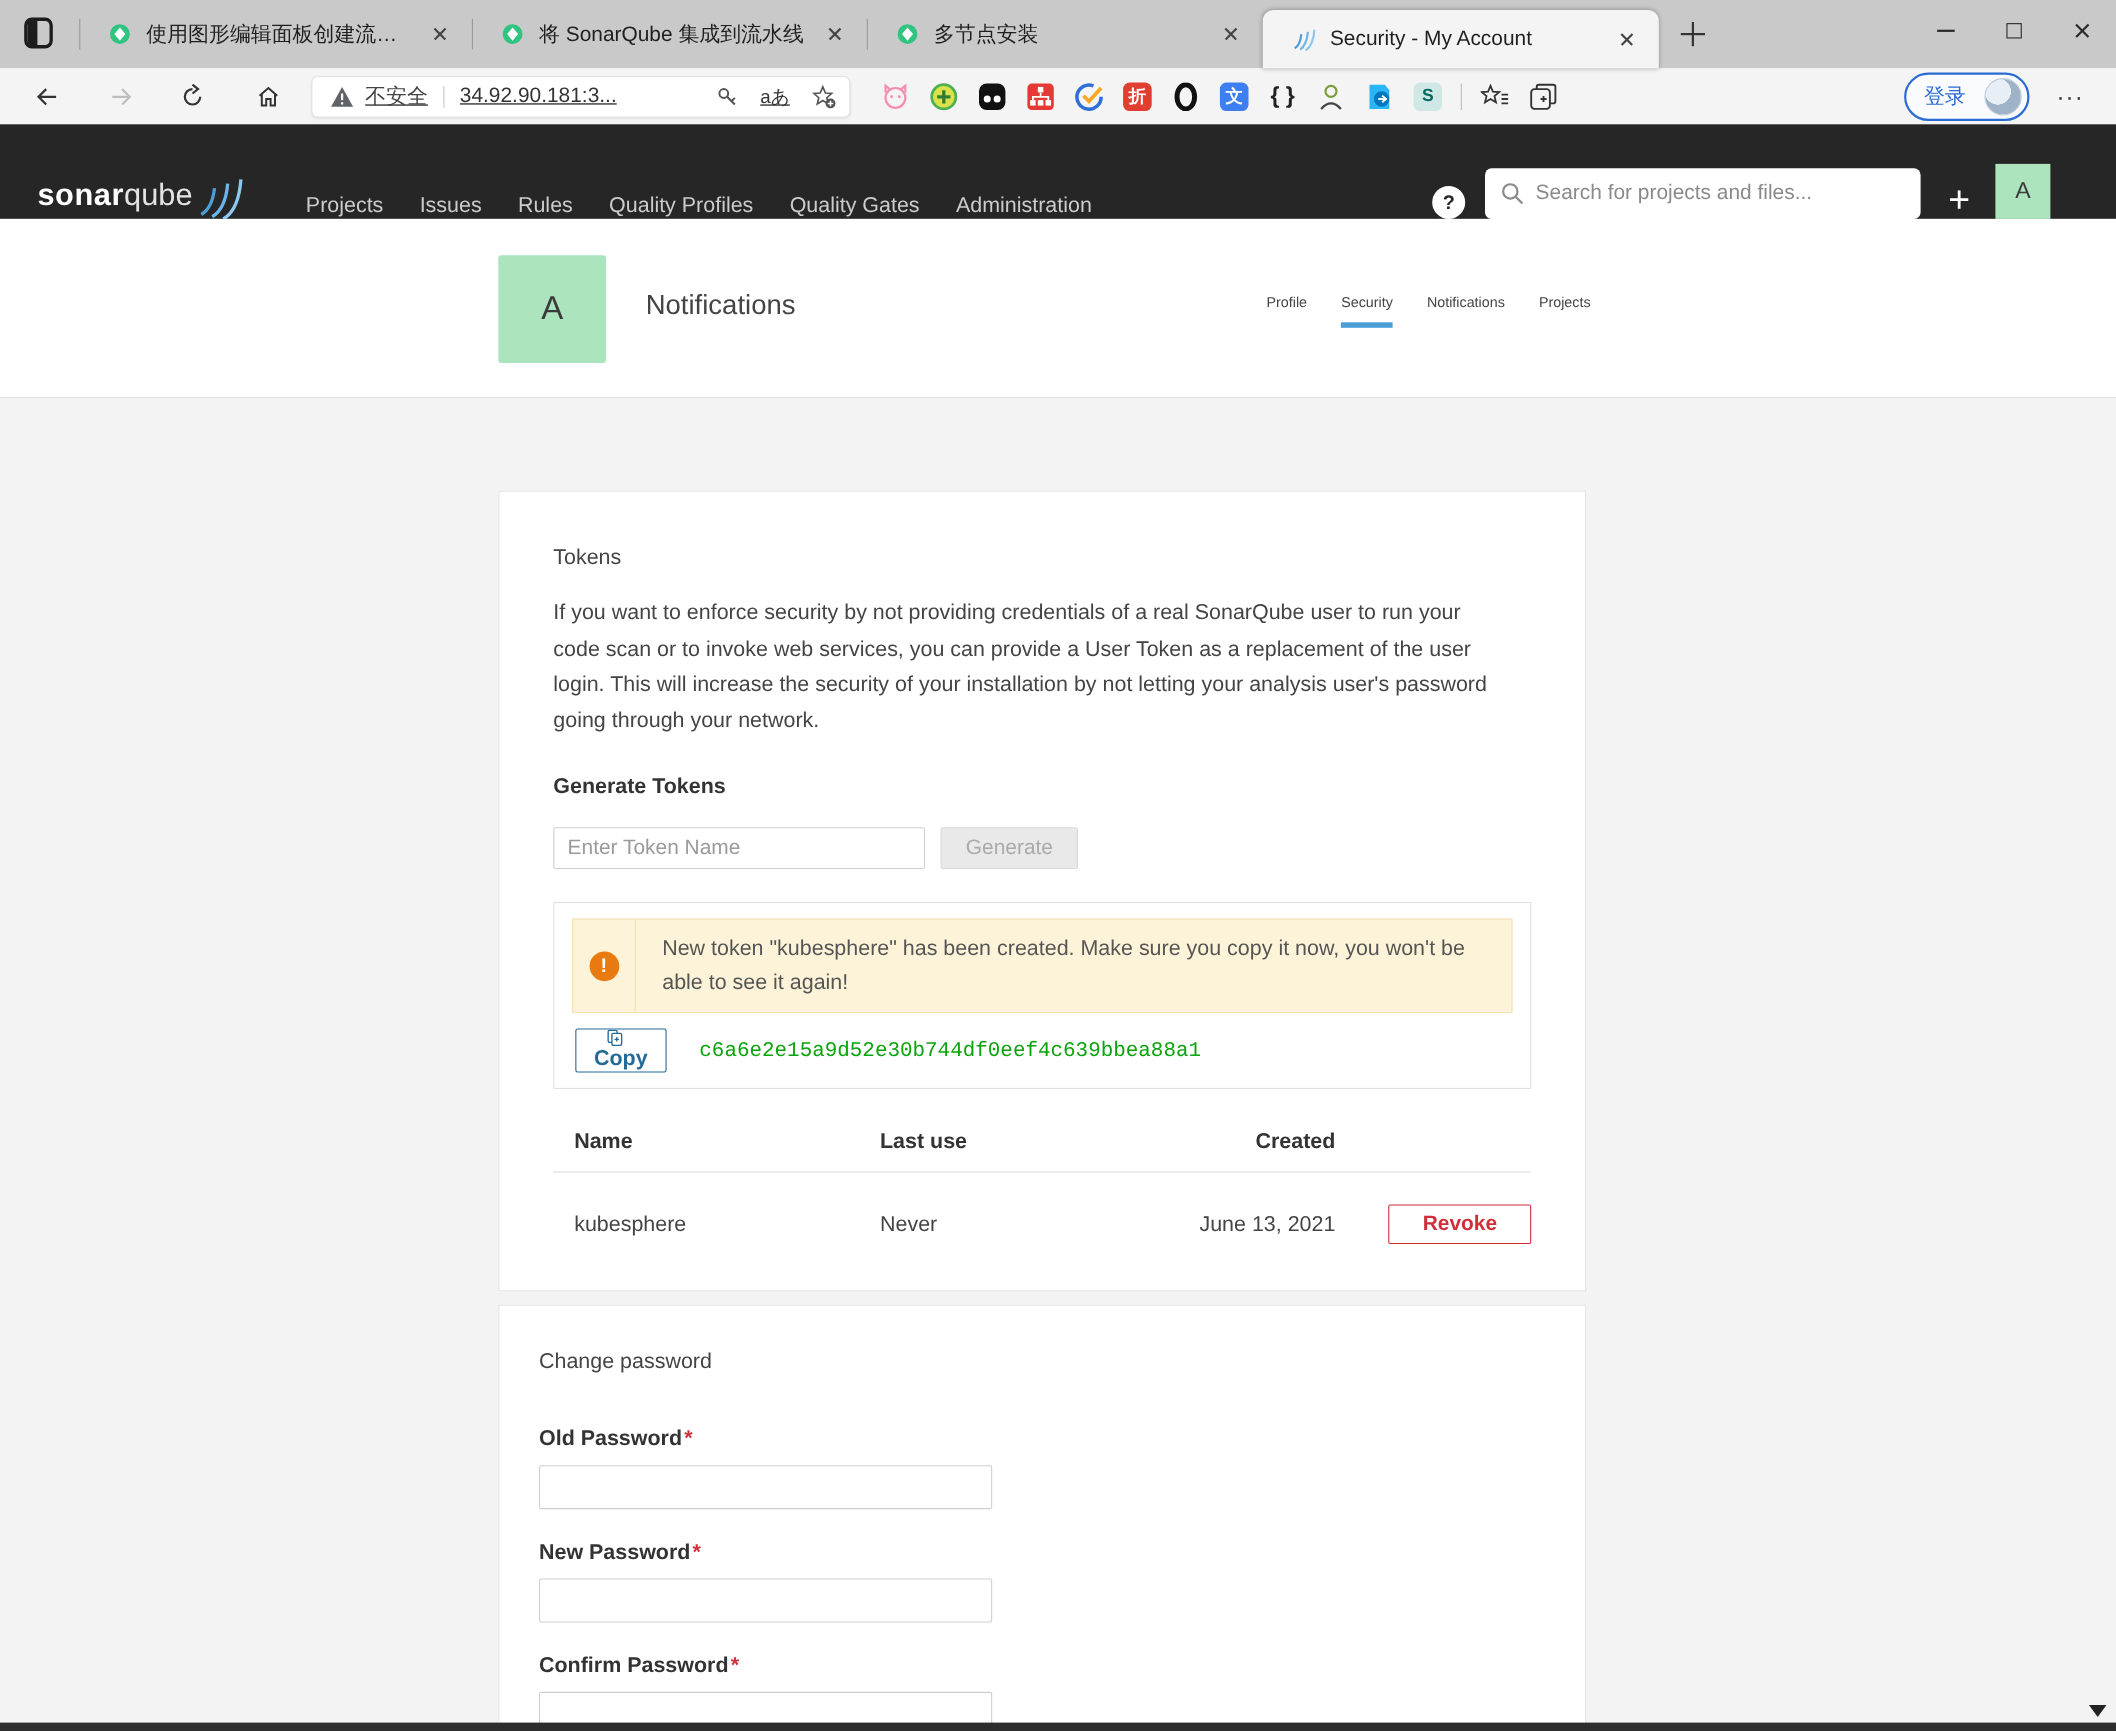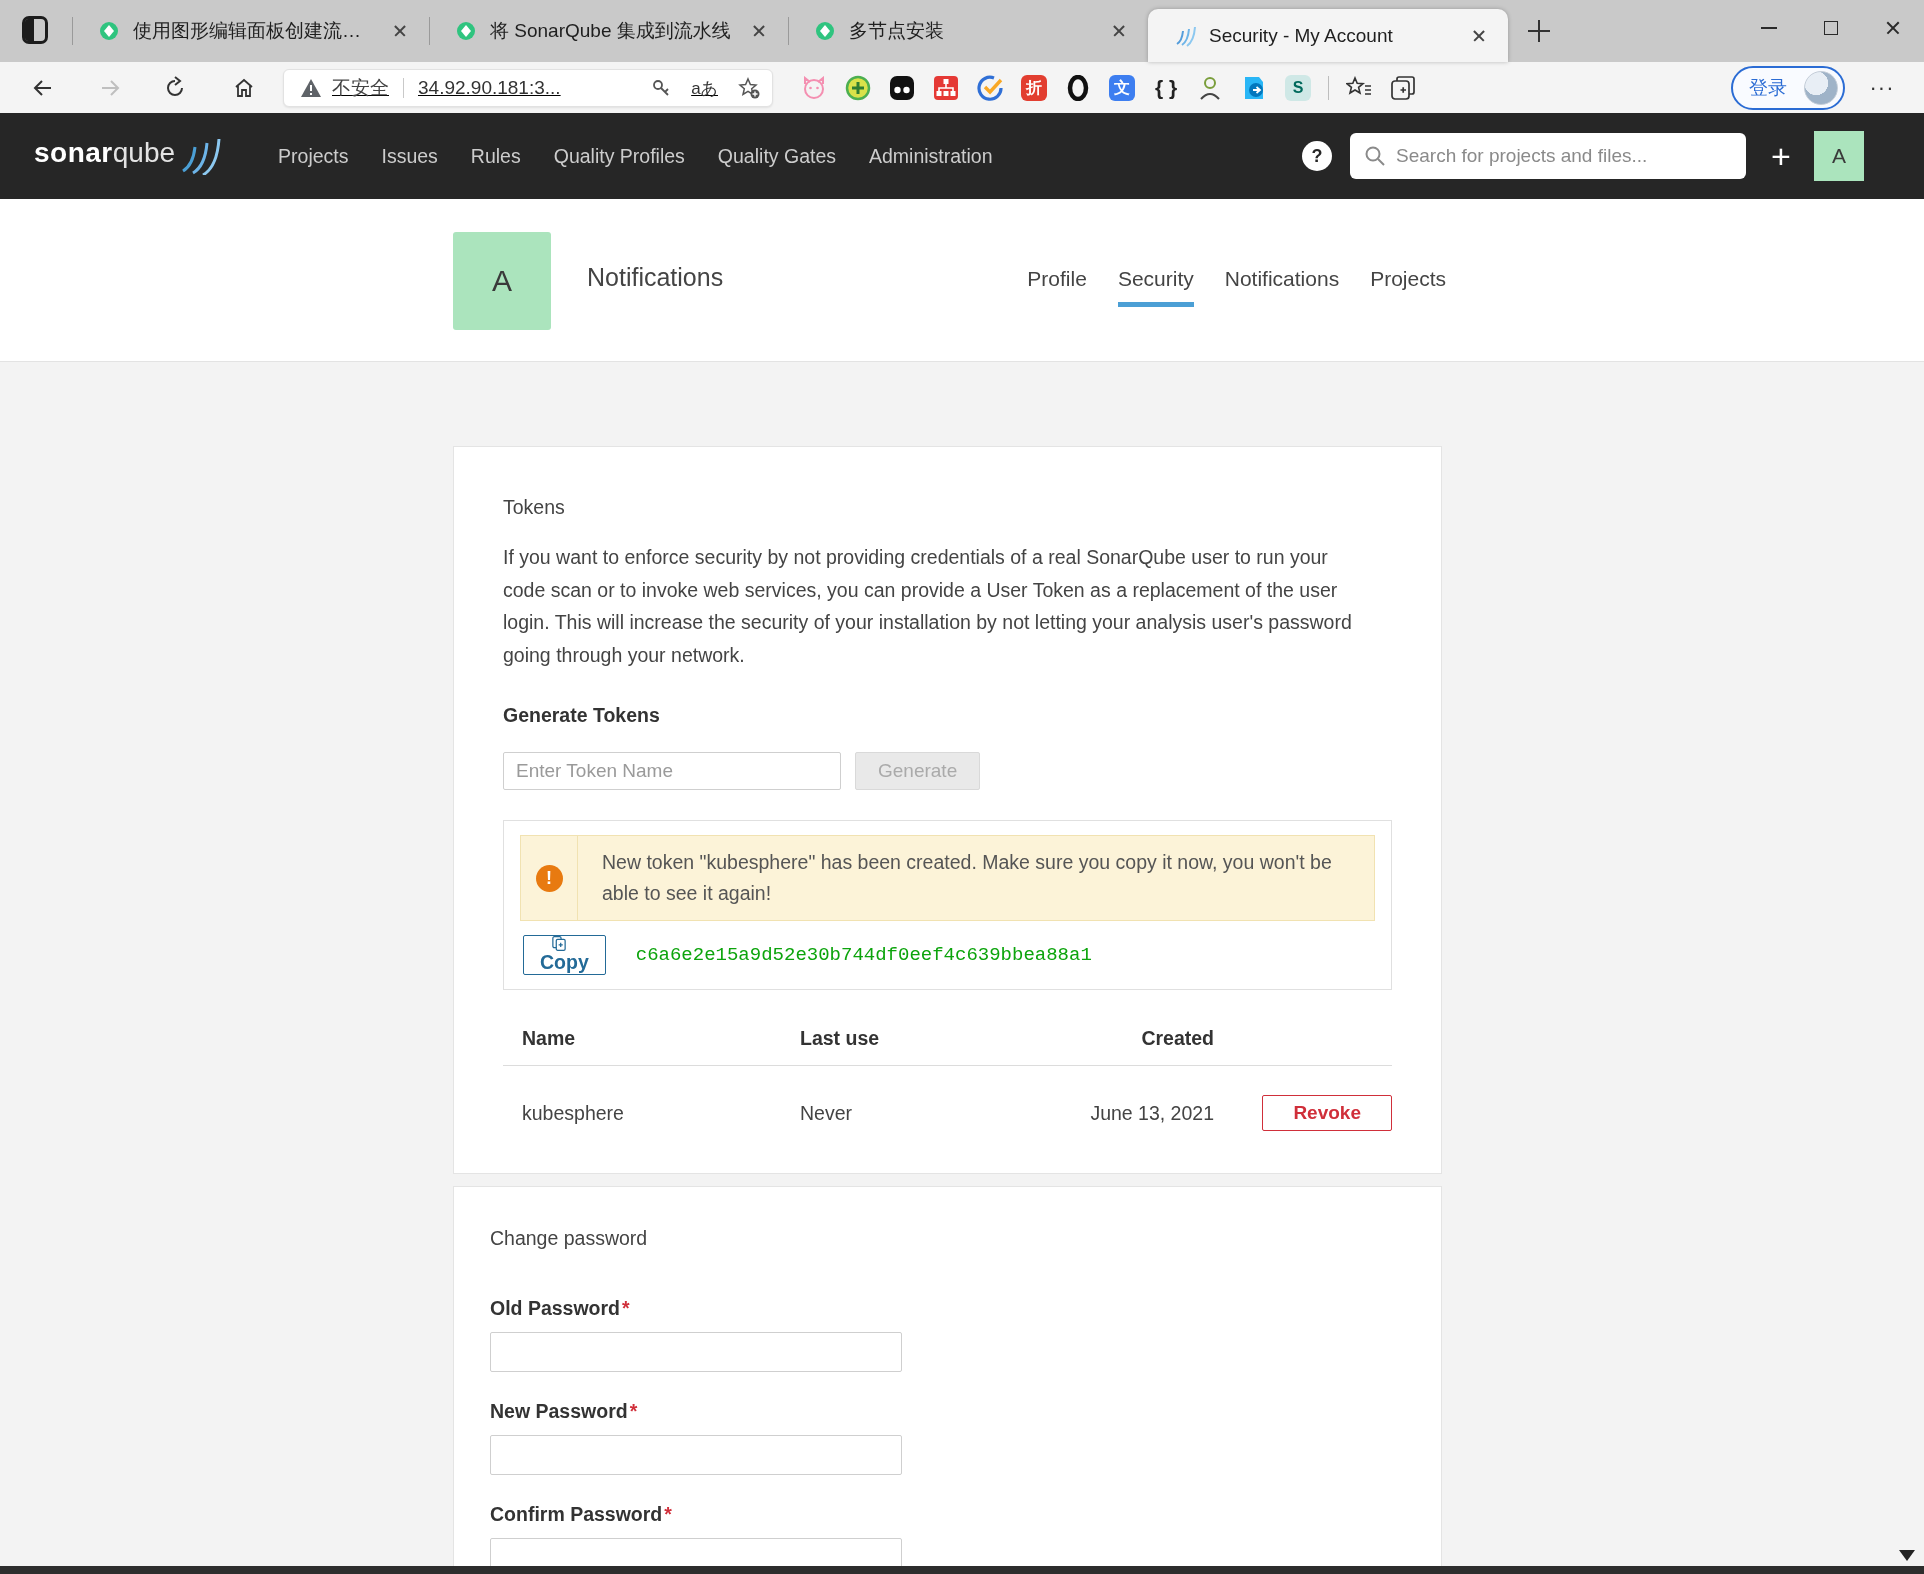--- a/index.html
+++ b/index.html
@@ -43,39 +43,39 @@
   .ext { width:44px; height:40px; display:flex; align-items:center; justify-content:center; cursor:pointer; flex:0 0 auto; }
   .ext .glyph { font-size:21px; font-weight:bold; }
   .chip { width:26px; height:26px; border-radius:6px; display:flex; align-items:center; justify-content:center; color:#fff; font-size:16px; font-weight:bold; }
   .ext-sep { width:1px; height:24px; background:#bdbdbd; margin:0 8px; }
   .signin { position:absolute; left:1731px; top:66px; height:44px; width:114px; border:2px solid #2b6cd4; border-radius:22px; display:flex; align-items:center; justify-content:space-between; padding:0 5px 0 16px; cursor:pointer; background:#f9fbff; }
   .signin .txt { color:#2b6cd4; font-size:19px; }
   .signin .av { width:34px; height:34px; border-radius:50%; background:radial-gradient(circle at 35% 35%, #e8eef5 0 40%, #9fb3c8 41% 100%); border:1px solid #c4cdd8; }
   .moremenu { position:absolute; left:1862px; top:68px; width:40px; height:40px; display:flex; align-items:center; justify-content:center; font-size:22px; color:#333; cursor:pointer; letter-spacing:1px; }
 
   
-  .sqnav { position:absolute; left:0; top:113px; width:1924px; height:86px; background:#262626; display:flex; align-items:center; }
+  .sqnav { position:absolute; left:0; top:113px; width:1924px; height:86px; background:#262626; display:flex; align-items:flex-end; }
   .sqlogo { margin-left:34px; display:flex; align-items:flex-start; cursor:pointer; }
   .sqlogo .t1 { color:#fff; font-weight:bold; font-size:28px; letter-spacing:.5px; }
   .sqlogo .t2 { color:#e3e3e3; font-weight:300; font-size:28px; }
   .sqnav .menu { display:flex; margin-left:24px; }
   .sqnav .mi { color:#cccccc; font-size:19.5px; margin-left:33px; cursor:pointer; white-space:nowrap; }
   .sqhelp { margin-left:auto; width:30px; height:30px; border-radius:50%; background:#fff; color:#262626; font-weight:bold; font-size:18px; display:flex; align-items:center; justify-content:center; cursor:pointer; }
   .sqsearch { margin-left:18px; width:396px; height:46px; background:#fff; border-radius:6px; display:flex; align-items:center; padding:16px 14px; }
   .sqsearch input { border:none; outline:none; flex:1; font-size:19px; color:#333; margin-left:10px; font-family:"Liberation Sans",sans-serif; background:transparent; }
   .sqsearch input::placeholder { color:#8a8a8a; }
   .sqplus { margin-left:18px; color:#fff; font-size:34px; font-weight:300; width:34px; text-align:center; cursor:pointer; line-height:34px; }
   .sqavatar { margin:0 60px 0 16px; width:50px; height:50px; background:#abe4bd; color:#3a3a3a; font-size:21px; display:flex; align-items:center; justify-content:center; cursor:pointer; }
 
   
   .acct { position:absolute; left:0; top:199px; width:1924px; height:163px; background:#fff; border-bottom:1px solid #e3e3e3; }
   .acct .bigav { position:absolute; left:453px; top:33px; width:98px; height:98px; background:#abe4bd; border-radius:3px; display:flex; align-items:center; justify-content:center; font-size:30px; color:#3a3a3a; }
   .acct .uname { position:absolute; left:587px; top:64px; font-size:25px; color:#444; }
   .acct-tabs { position:absolute; right:478px; top:68px; display:flex; }
-  .acct-tab { font-size:21px; color:#444; margin-left:31px; cursor:pointer; position:relative; padding-bottom:16px; }
+  .acct-tab { font-size:13px; color:#444; margin-left:31px; cursor:pointer; position:relative; padding-bottom:16px; }
   .acct-tab.active::after { content:""; position:absolute; left:0; right:0; bottom:0; height:5px; background:#4b9fd5; }
 
   
   .card { position:absolute; left:453px; width:989px; background:#fff; border:1px solid #e4e4e4; }
   .card-tokens { top:446px; height:728px; padding:49px; }
   .card-pass { top:1186px; height:560px; padding:40px 36px; }
   .card-title { font-size:19.5px; font-weight:400; color:#444; }
   .tok-desc { margin-top:22px; width:872px; font-size:19.5px; line-height:32.5px; color:#444; }
   .gen-head { margin-top:33px; font-size:19.5px; font-weight:bold; color:#333; }
   .gen-row { margin-top:25px; display:flex; align-items:center; }

